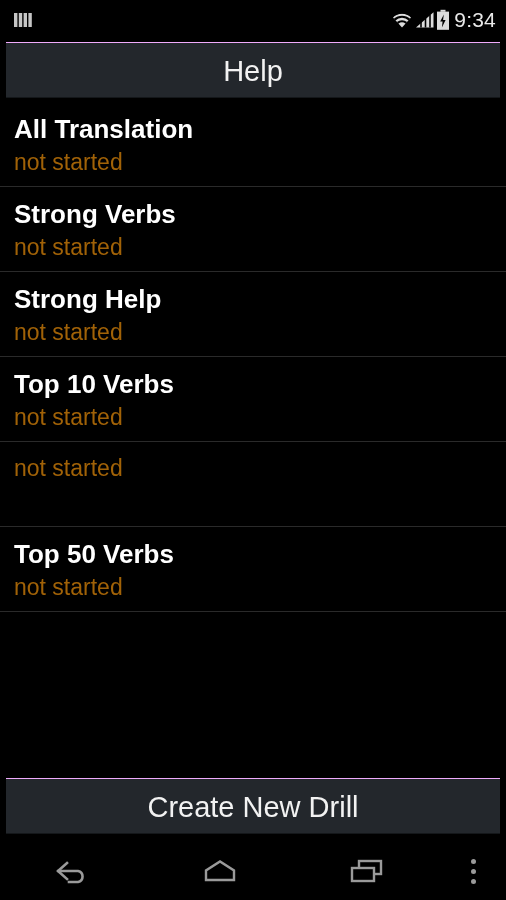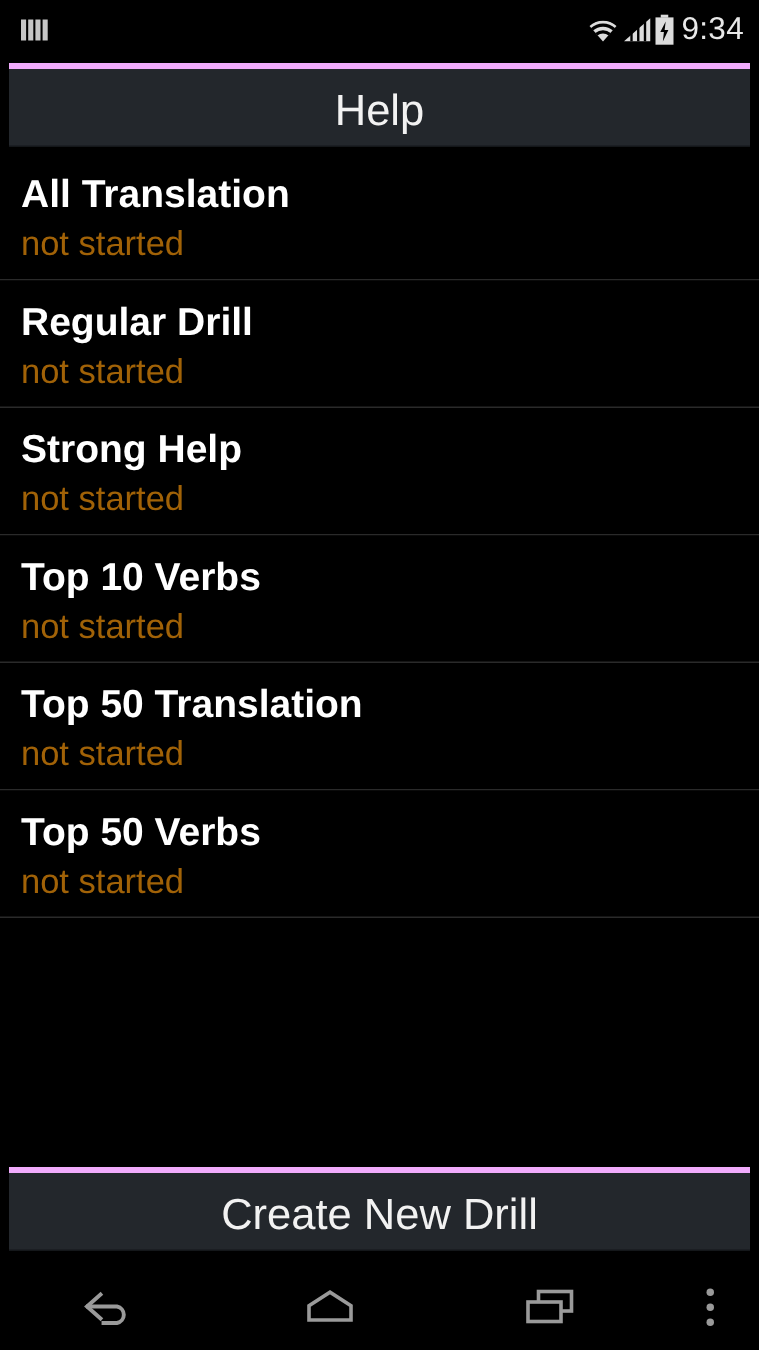--- a/index.html
+++ b/index.html
@@ -34,21 +34,21 @@
   }
   .notif-bars { display:block; }
   .ic { display:block; }
 
   
   .top-btn-wrap { flex:0 0 auto; padding:2px 6px 0 6px; }
   .flat-btn {
     display:block; width:100%;
     background:#23272c;
     border:none;
-    border-top:4px solid #f0abfc;
+    border-top:1px solid #f0abfc;
     border-bottom:1px solid #14171a;
     color:#f2f2f2;
     font-size:29px;
     font-family:"Liberation Sans", sans-serif;
     height:56px; line-height:56px;
     text-align:center;
     cursor:pointer;
   }
 
   
@@ -150,36 +150,35 @@
   </div>
 
   <div class="drill-list">
 
     <div class="list-item">
       <div class="li-title">All Translation</div>
       <div class="li-sub">not started</div>
     </div>
 
     <div class="list-item">
-      <div class="li-title">Regular Drill</div>
+      <div class="li-title">Strong Verbs</div>
       <div class="li-sub">not started</div>
     </div>
 
     <div class="list-item">
       <div class="li-title">Strong Help</div>
       <div class="li-sub">not started</div>
     </div>
 
     <div class="list-item">
       <div class="li-title">Top 10 Verbs</div>
       <div class="li-sub">not started</div>
     </div>
 
     <div class="list-item">
-      <div class="li-title">Top 50 Translation</div>
       <div class="li-sub">not started</div>
     </div>
 
     <div class="list-item">
       <div class="li-title">Top 50 Verbs</div>
       <div class="li-sub">not started</div>
     </div>
 
   </div>
 

